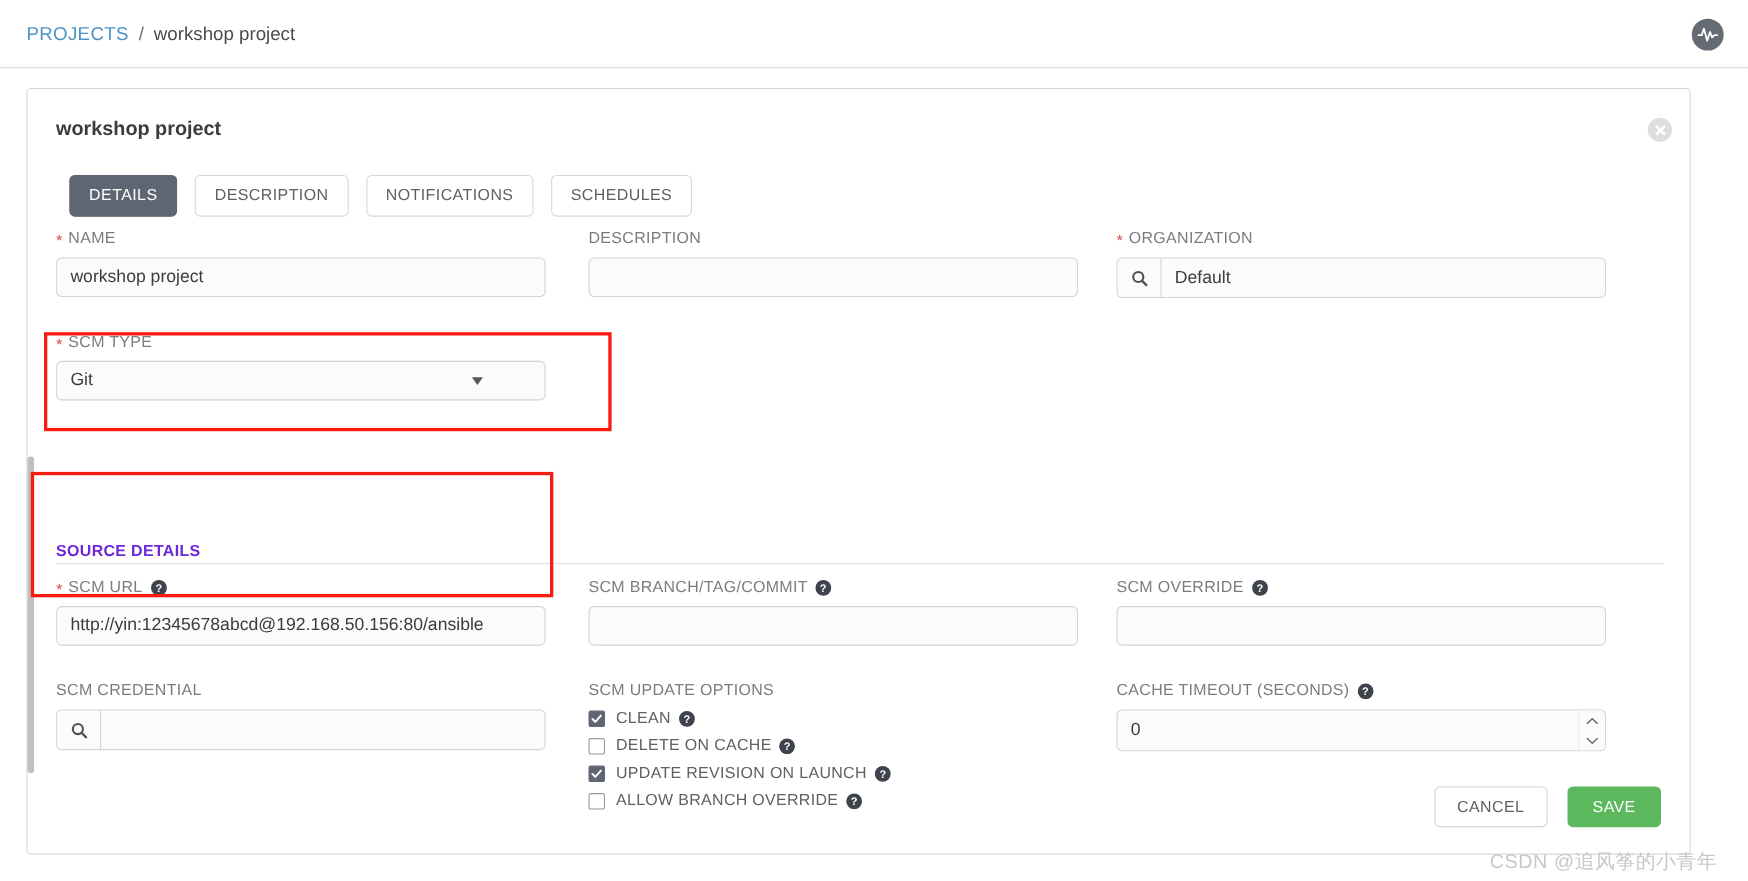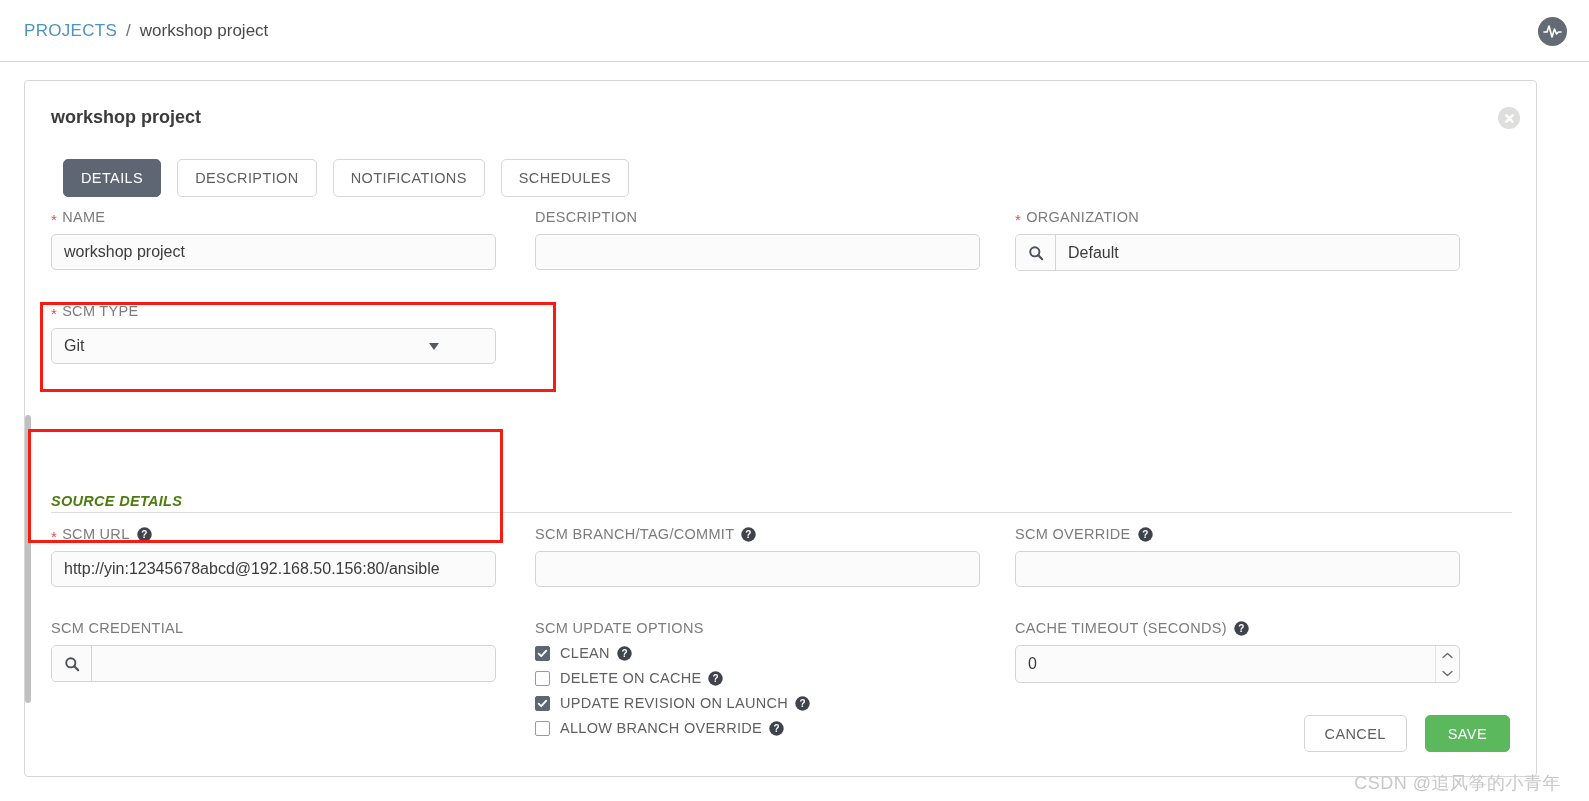--- a/index.html
+++ b/index.html
@@ -248,23 +248,22 @@
     cursor: pointer;
   }
   .spin-btn svg { display: block; }
 
   
   .section-heading {
     position: absolute;
     left: 26px;
     font-size: 14.5px;
     font-weight: bold;
-    color: #4d7c0f;
+    color: #6d28d9;
     letter-spacing: .3px;
-    font-style: italic;
   }
   .section-rule {
     position: absolute;
     left: 26px;
     width: 1461px;
     height: 1px;
     background: #dcdcdc;
   }
 
   

